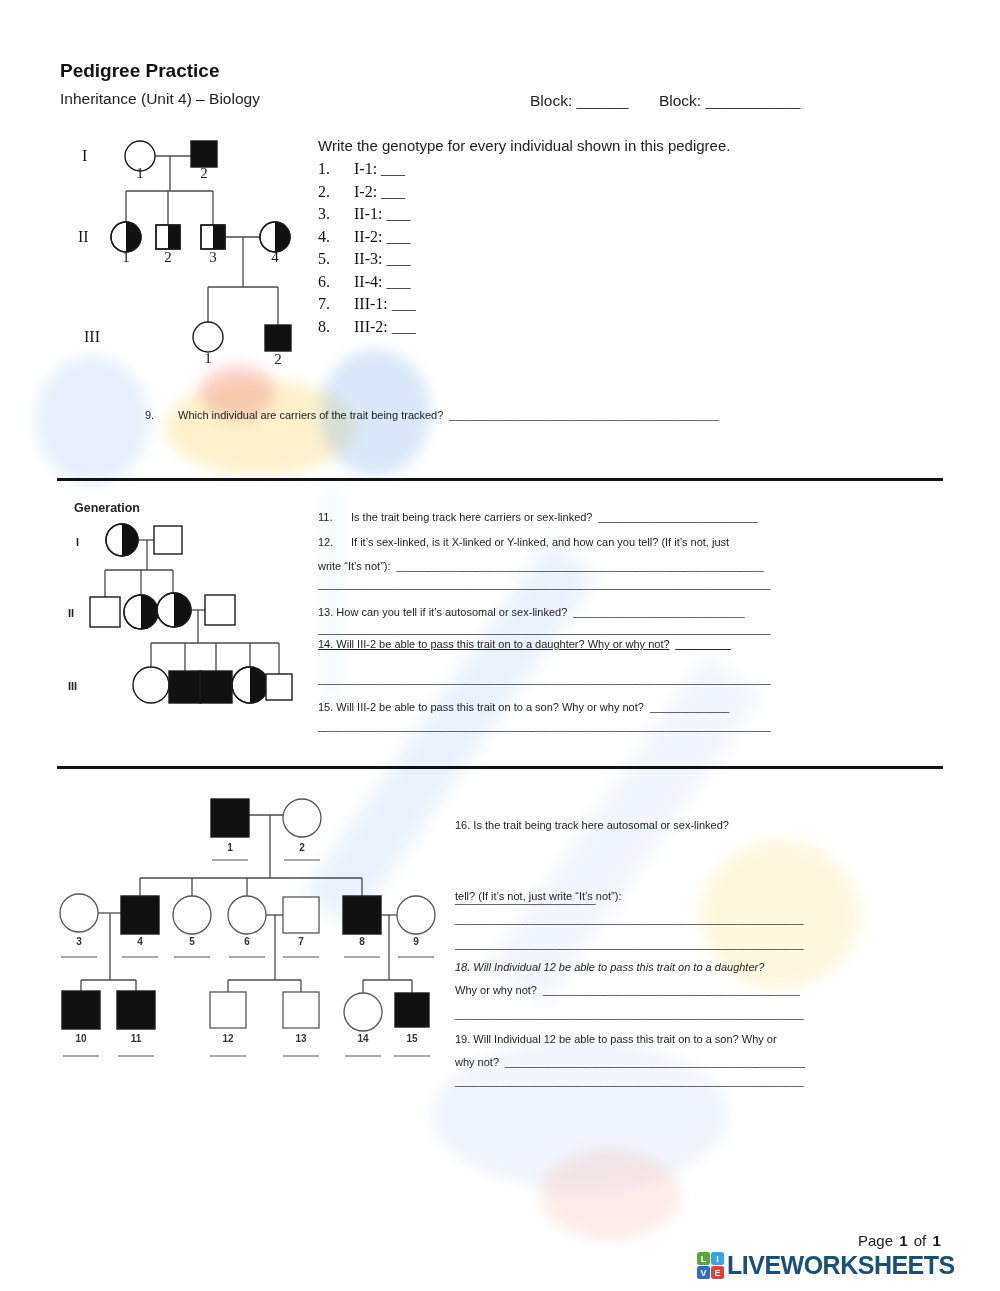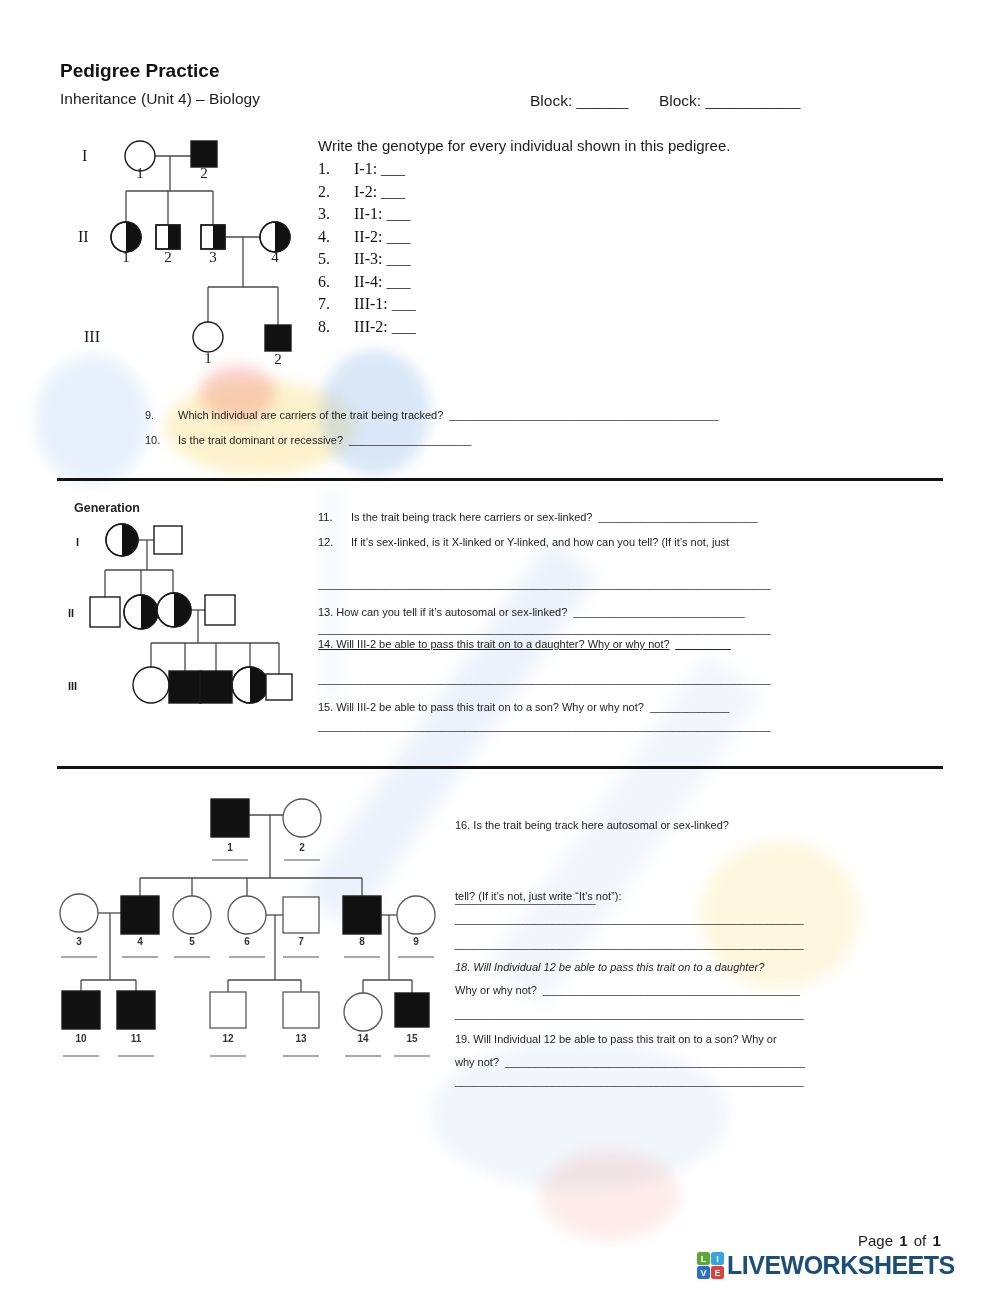--- a/index.html
+++ b/index.html
@@ -147,23 +147,20 @@
     <div><span class="lnum">4.</span><span>II-2:</span> <span class="bl">___</span></div>
     <div><span class="lnum">5.</span><span>II-3:</span> <span class="bl">___</span></div>
     <div><span class="lnum">6.</span><span>II-4:</span> <span class="bl">___</span></div>
     <div><span class="lnum">7.</span><span>III-1:</span> <span class="bl">___</span></div>
     <div><span class="lnum">8.</span><span>III-2:</span> <span class="bl">___</span></div>
   </div>
 
   <div class="abs q" style="left:145px;top:409px;">
     <span class="qnum">9.</span><span>Which individual are carriers of the trait being tracked?</span><span class="bl sp">____________________________________________</span>
   </div>
-  <div class="abs q" style="left:145px;top:434px;">
-    <span class="qnum">10.</span><span>Is the trait dominant or recessive?</span><span class="bl sp">____________________</span>
-  </div>
 
   <div class="divider" style="top:478px;"></div>
 
   <svg class="abs" style="left:60px;top:490px;" width="250" height="215" viewBox="0 0 250 215">
     <text class="ped-title" x="14" y="22">Generation</text>
     <text class="gen-sans" x="16" y="56">I</text>
     <text class="gen-sans" x="8" y="127">II</text>
     <text class="gen-sans" x="8" y="200">III</text>
 
     <line class="pl" x1="78" y1="50" x2="94" y2="50"></line>
@@ -222,20 +219,23 @@
     <g>
         <rect class="shape w" x="206" y="184" width="26" height="26"></rect>
       </g>
   </svg>
 
   <div class="abs q" style="left:318px;top:511px;">
     <span class="qnum">11.</span><span>Is the trait being track here carriers or sex-linked?</span><span class="bl sp">__________________________</span>
   </div>
   <div class="abs q" style="left:318px;top:536px;">
     <span class="qnum">12.</span><span>If it’s sex-linked, is it X-linked or Y-linked, and how can you tell? (If it’s not, just</span>
+  </div>
+  <div class="abs q" style="left:318px;top:560px;">
+    <span>write “It’s not”):</span><span class="bl sp">____________________________________________________________</span>
   </div>
   <div class="abs q" style="left:318px;top:578px;"><span class="bl">__________________________________________________________________________</span></div>
   <div class="abs q" style="left:318px;top:606px;">
     <span>13. How can you tell if it’s autosomal or sex-linked?</span><span class="bl sp">____________________________</span>
   </div>
   <div class="abs q" style="left:318px;top:623px;"><span class="bl">__________________________________________________________________________</span></div>
   <div class="abs q" style="left:318px;top:638px;text-decoration:underline;">
     <span>14. Will III-2 be able to pass this trait on to a daughter? Why or why not?</span><span class="bl sp">_________</span>
   </div>
   <div class="abs q" style="left:318px;top:673px;"><span class="bl">__________________________________________________________________________</span></div>

